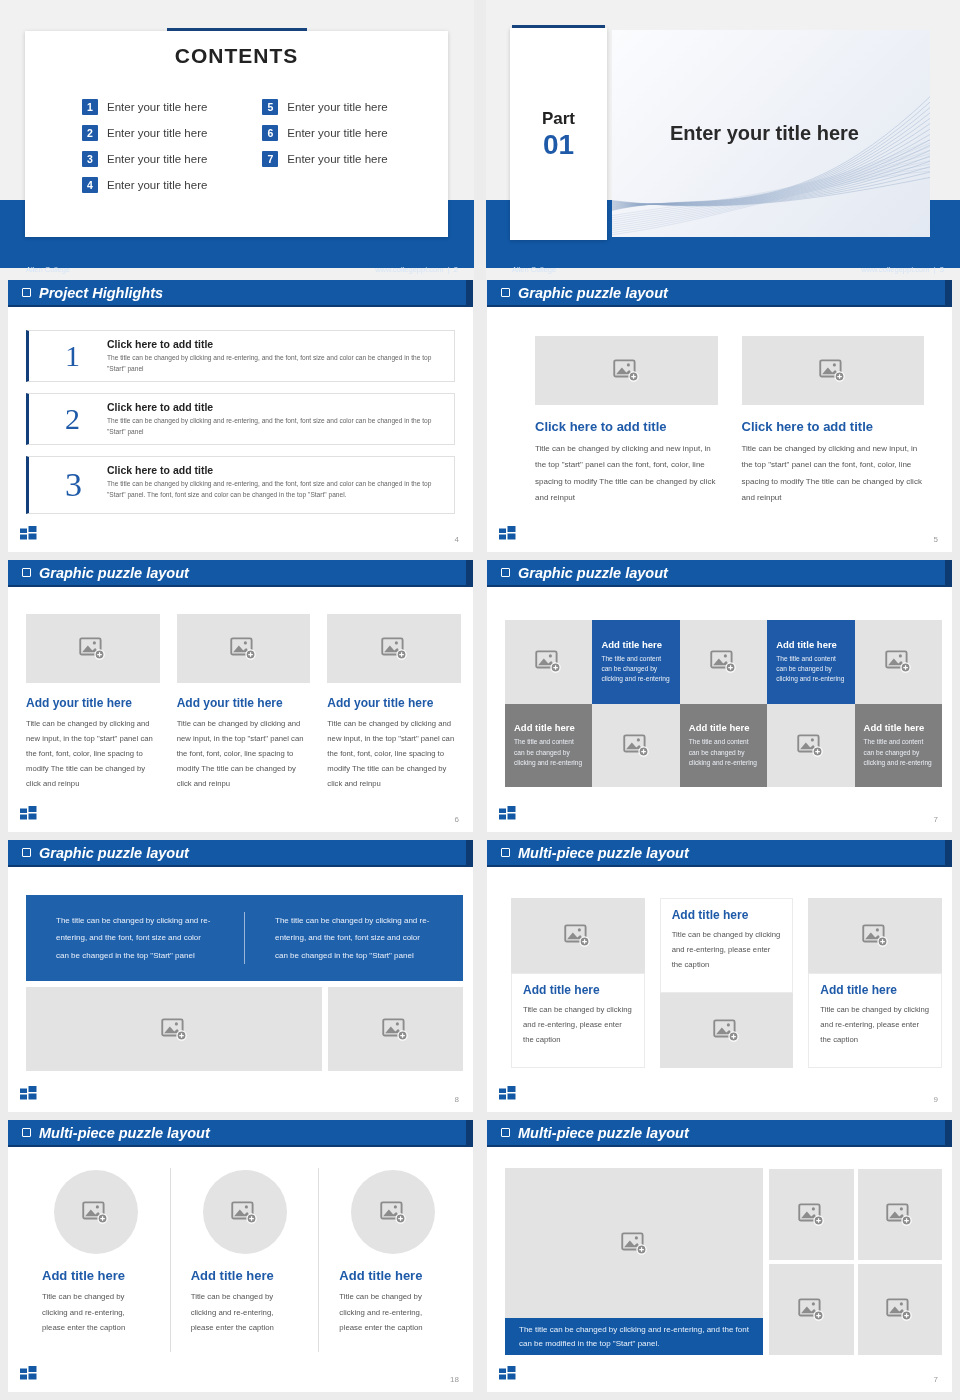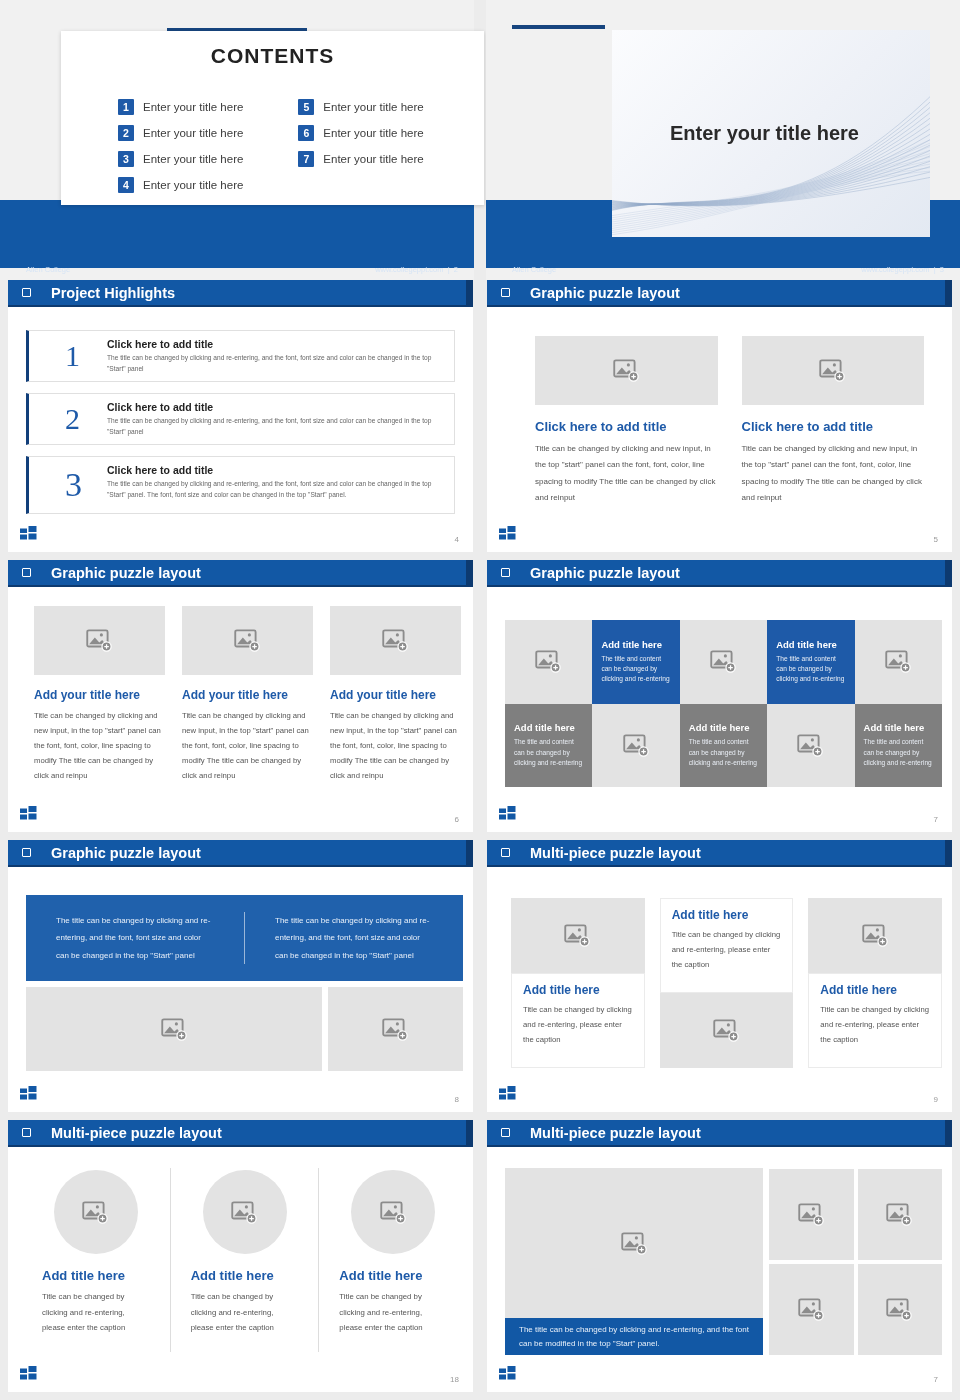--- a/index.html
+++ b/index.html
@@ -14,39 +14,39 @@
   .row.content .gap { width:14px; }
 
   
   .cover { position:relative; width:474px; height:280px; background:#f1f1f1; }
   .cover-band { position:absolute; left:0; right:0; top:200px; height:68px; background:#1258a5; }
   .cover-foot { position:absolute; left:26px; right:16px; bottom:6px; display:flex; justify-content:space-between; font-size:7.5px; color:#d6e4f5;align-items:center; }
   .cover-card { position:absolute; background:#fff; box-shadow:0 1px 4px rgba(0,0,0,.18); }
   .accent-bar { position:absolute; height:4px; background:#17457f; }
 
   
-  .contents-card { left:25px; top:31px; width:423px; height:174px;margin-left:36px; }
+  .contents-card { left:25px; top:31px; width:423px; height:206px; }
   .contents-title { text-align:center; margin-top:13px; font-size:21px; font-weight:bold; letter-spacing:1px; color:#222; }
   .contents-list { position:absolute; left:57px; top:68px; display:flex; gap:55px; }
   .c-col { display:flex; flex-direction:column; gap:10px; }
   .c-item { display:flex; align-items:center; gap:9px; }
   .c-num { width:16px; height:16px; background:#1e5aa8; color:#fff; font-size:10.5px; font-weight:bold; display:flex; align-items:center; justify-content:center; border-radius:1px; }
   .c-label { font-size:11.5px; color:#3c3c3c; }
 
   
   .part-card { left:24px; top:28px; width:97px; height:212px; display:flex; flex-direction:column; align-items:center; justify-content:center; gap:2px; }
   .part-label { font-size:17px; font-weight:bold; color:#222; }
   .part-num { font-size:28px; font-weight:bold; color:#1e5aa8; line-height:1; }
   .part-panel { position:absolute; left:126px; top:30px; width:318px; height:207px; background:linear-gradient(135deg,#fbfcfe 0%,#eef1f7 55%,#e3e9f2 100%); overflow:hidden; }
   .part-title { position:absolute; left:58px; top:92px; font-size:20px; font-weight:bold; color:#2a2a2a; }
   .part-panel svg { position:absolute; left:0; top:0; }
 
   
   .slide { position:relative; width:465px; height:272px; background:#fff; }
-  .s-head { position:absolute; top:0; left:0; right:0; height:27px; background:#1258a5; border-right:7px solid #0d3a70; border-bottom:2px solid #0d3a70; display:flex; align-items:center; gap:20px; padding-left:14px; }
+  .s-head { position:absolute; top:0; left:0; right:0; height:27px; background:#1258a5; border-right:7px solid #0d3a70; border-bottom:2px solid #0d3a70; display:flex; align-items:center; gap:8px; padding-left:14px;font-style:italic; }
   .s-head-sq { width:9px; height:9px; border:1.5px solid #fff; border-radius:1px; flex:0 0 auto; }
   .s-head-title { color:#fff; font-weight:bold; font-size:14.5px; }
   .s-logo { position:absolute; left:12px; bottom:8px; }
   .s-page { position:absolute; right:14px; bottom:8px; font-size:8px; color:#9a9a9a; }
 
   
   .hl-wrap { position:absolute; left:18px; right:18px; top:50px; }
   .hl-box { position:relative; border:1px solid #e0e0e0; border-left:3px solid #123f7a; background:#fff; margin-bottom:11px; padding:7px 12px 7px 78px; min-height:38px; }
   .hl-num { position:absolute; left:36px; top:50%; transform:translateY(-50%); font-family:"Liberation Serif", serif; font-size:30px; color:#1e5aa8; }
   .hl-title { font-size:10.5px; font-weight:bold; color:#222; margin-bottom:3px; }
@@ -59,21 +59,21 @@
   .ph.circle { border-radius:50%; }
 
   
   .p2-wrap { position:absolute; left:48px; right:28px; top:56px; display:flex; gap:24px; }
   .p2-col { flex:1; }
   .p2-img { height:69px; margin-bottom:14px; }
   .p2-title { font-size:13px; font-weight:bold; color:#1e5aa8; margin-bottom:7px; }
   .p2-body { font-size:8px; color:#555; line-height:2.05; }
 
   
-  .p3-wrap { position:absolute; left:18px; right:12px; top:46px; display:flex; gap:17px;margin-left:8px; }
+  .p3-wrap { position:absolute; left:18px; right:12px; top:54px; display:flex; gap:17px; }
   .p3-col { flex:1; }
   .p3-img { height:69px; margin-bottom:13px; }
   .p3-title { font-size:12px; font-weight:bold; color:#1e5aa8; margin-bottom:6px; }
   .p3-body { font-size:7.7px; color:#555; line-height:1.95; }
 
   
   .grid-wrap { position:absolute; left:18px; right:10px; top:60px; bottom:45px; display:grid; grid-template-columns:repeat(5,1fr); grid-template-rows:1fr 1fr; }
   .g-tile { display:flex; flex-direction:column; justify-content:center; padding:8px 9px; }
   .g-tile.ph-tile { padding:0; align-items:center; justify-content:center; }
   .g-blue { background:#1e5aa8; }
@@ -165,20 +165,24 @@
           <span>2</span>
         </span>
       </div>
     </div>
 
     <div class="gap"></div>
 
     <div class="cover">
       <div class="cover-band"></div>
       <div class="accent-bar" style="left:26px; top:25px; width:93px;"></div>
+      <div class="cover-card part-card">
+        <div class="part-label">Part</div>
+        <div class="part-num">01</div>
+      </div>
       <div class="part-panel">
         <svg id="wave-svg" width="318" height="207" viewBox="0 0 318 207">
             <path d="M -20 186 C 90 150, 170 215, 330 55" fill="none" stroke="#8fa6c6" stroke-width="0.7" opacity="0.55"></path>
             <path d="M -20 184.8 C 90 152.2, 170 212.5, 330 61" fill="none" stroke="#8fa6c6" stroke-width="0.7" opacity="0.55"></path>
             <path d="M -20 183.6 C 90 154.4, 170 210, 330 67" fill="none" stroke="#8fa6c6" stroke-width="0.7" opacity="0.55"></path>
             <path d="M -20 182.4 C 90 156.6, 170 207.5, 330 73" fill="none" stroke="#8fa6c6" stroke-width="0.7" opacity="0.55"></path>
             <path d="M -20 181.2 C 90 158.8, 170 205, 330 79" fill="none" stroke="#8fa6c6" stroke-width="0.7" opacity="0.55"></path>
             <path d="M -20 180 C 90 161, 170 202.5, 330 85" fill="none" stroke="#8fa6c6" stroke-width="0.7" opacity="0.55"></path>
             <path d="M -20 178.8 C 90 163.2, 170 200, 330 91" fill="none" stroke="#8fa6c6" stroke-width="0.7" opacity="0.55"></path>
             <path d="M -20 177.6 C 90 165.4, 170 197.5, 330 97" fill="none" stroke="#8fa6c6" stroke-width="0.7" opacity="0.55"></path>

